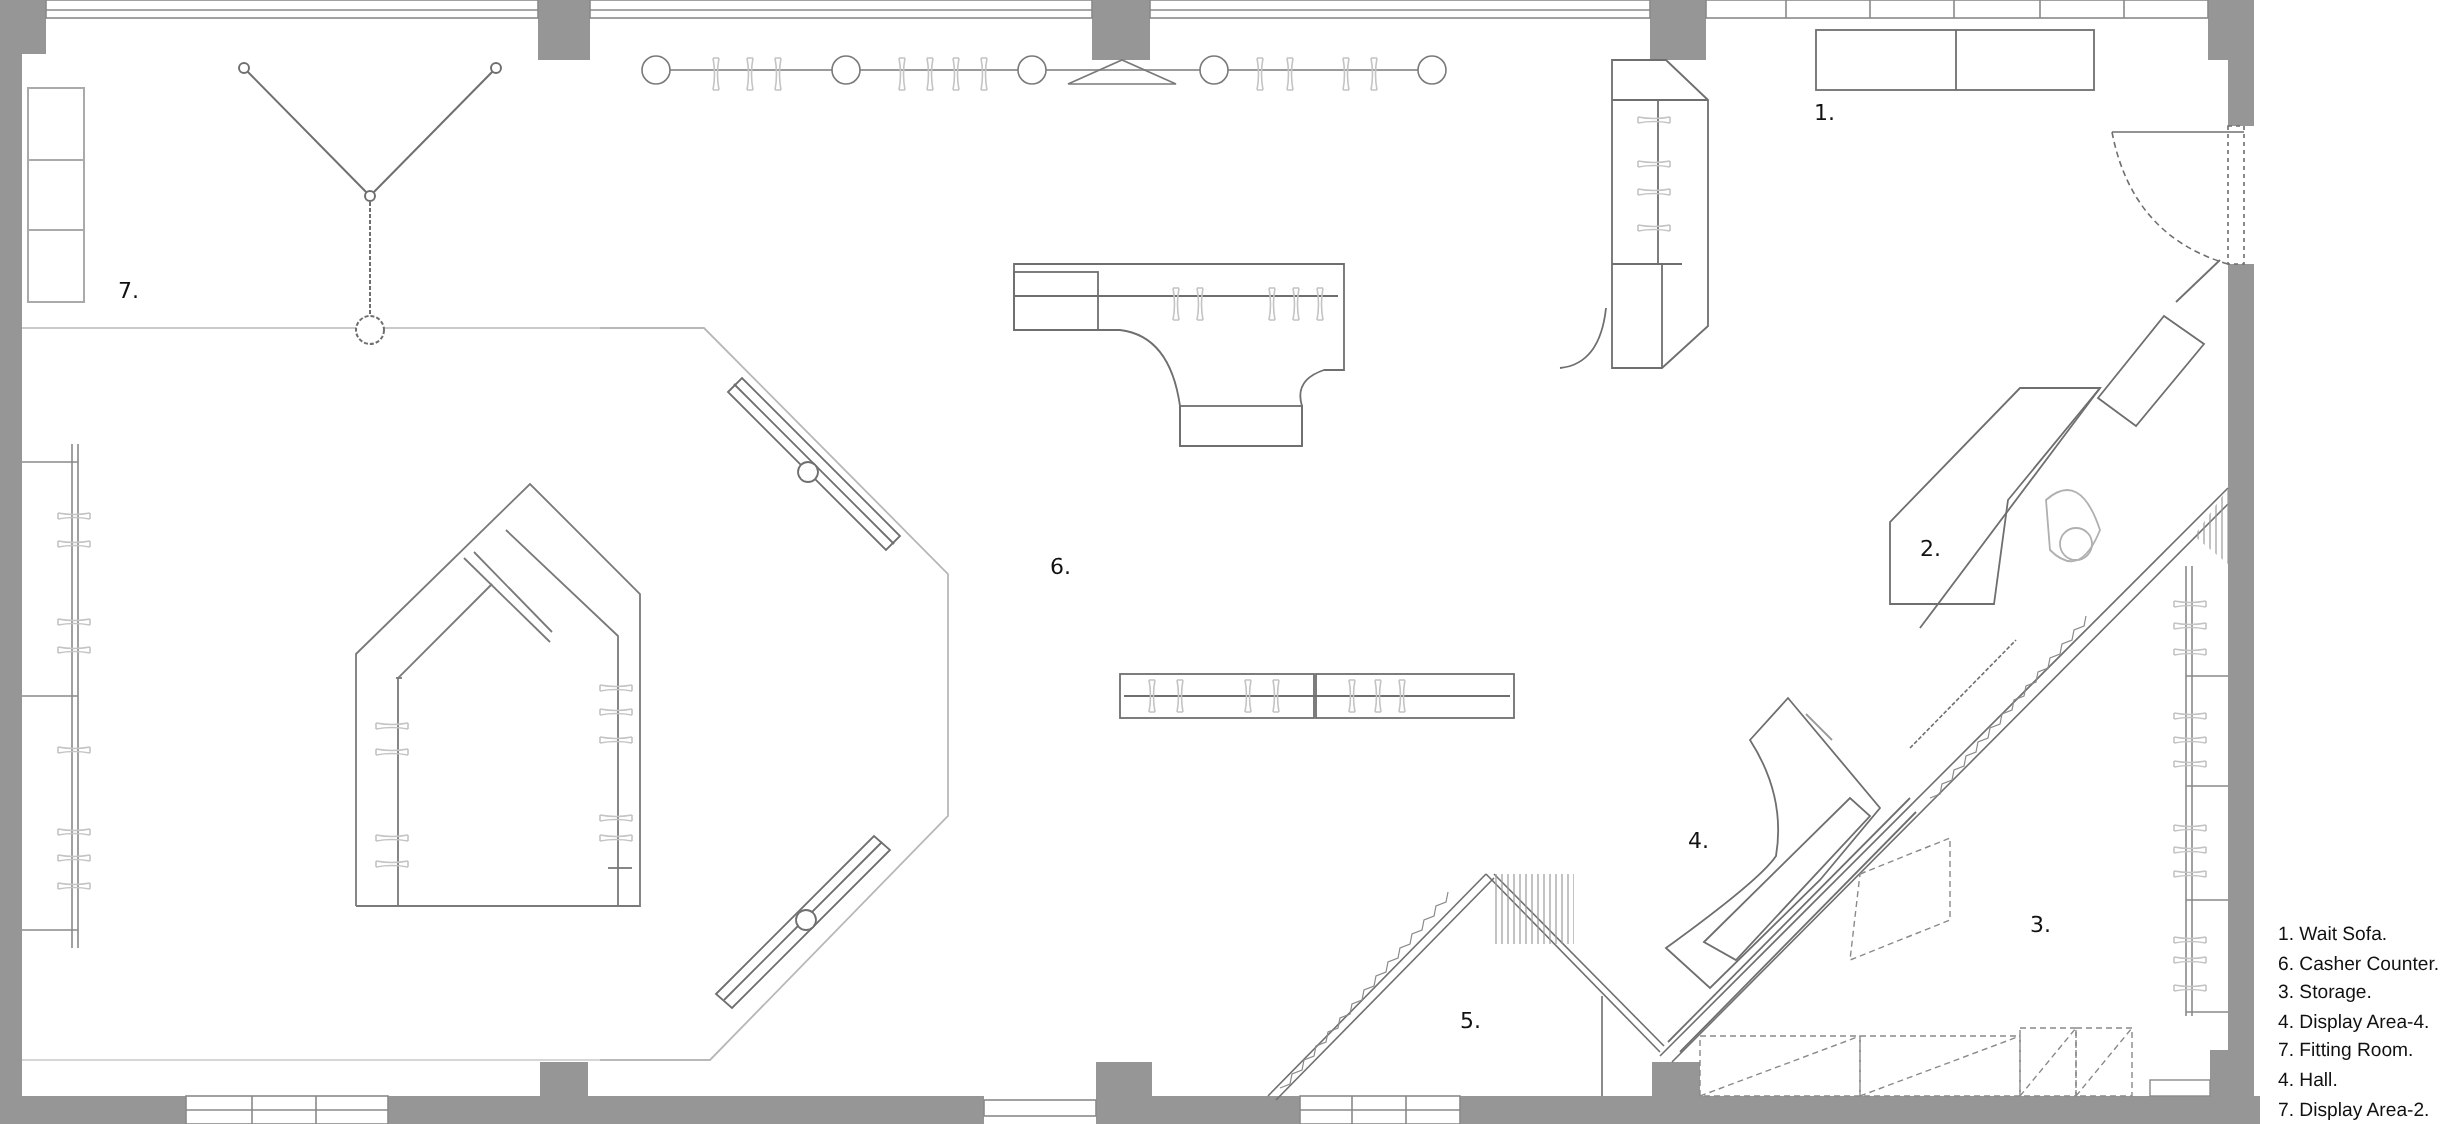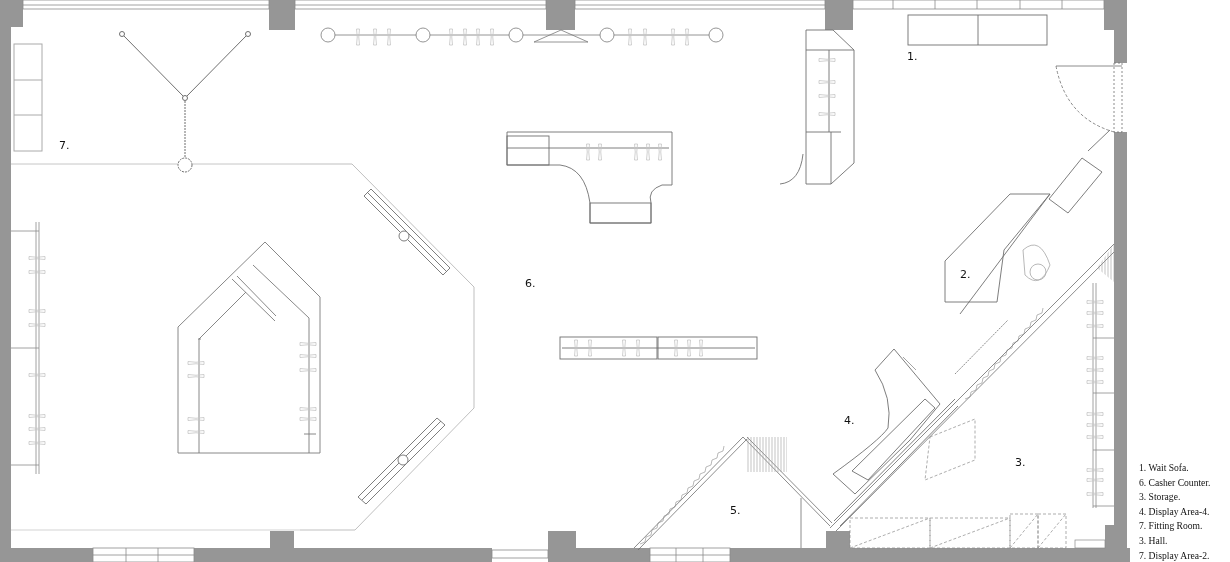--- a/index.html
+++ b/index.html
@@ -1,19 +1,19 @@
 <!DOCTYPE html>
 <html><head>
 <meta charset="utf-8">
 <style>
   html,body{margin:0;padding:0;background:#ffffff;}
   body{width:1230px;height:562px;position:relative;overflow:hidden;font-family:"Liberation Sans",sans-serif;}
   #plan{position:absolute;left:0;top:0;width:1230px;height:562px;}
   .zone-label{position:absolute;font-family:"DejaVu Sans",sans-serif;font-size:11px;color:#111;}
-  #legend{position:absolute;left:1139px;top:461px;font-family:Liberation Serif, serif;font-size:9.6px;line-height:14.6px;color:#111;margin:0;padding:0;list-style:none;white-space:nowrap;}
+  #legend{position:absolute;left:1139px;top:461px;font-family:Liberation Sans, sans-serif;font-size:9.6px;line-height:14.6px;color:#111;margin:0;padding:0;list-style:none;white-space:nowrap;}
 </style>
 </head>
 <body>
 
 <svg id="plan" viewBox="0 0 1230 562" xmlns="http://www.w3.org/2000/svg">
   <defs>
     <g id="hanger">
       <path d="M-8,-1.5 Q0,0 8,-1.5 M-8,1.5 Q0,0 8,1.5 M-8,-1.5 L-8,1.5 M8,-1.5 L8,1.5" fill="none" stroke="#c4c4c4" stroke-width="0.8"></path>
     </g>
     <g id="hanger-v">
@@ -282,15 +282,15 @@
 <div class="zone-label" style="left:730px;top:504px">5.</div>
 <div class="zone-label" style="left:525px;top:277px">6.</div>
 <div class="zone-label" style="left:59px;top:139px">7.</div>
 
 <ul id="legend">
   <li>1. Wait Sofa.</li>
   <li>6. Casher Counter.</li>
   <li>3. Storage.</li>
   <li>4. Display Area-4.</li>
   <li>7. Fitting Room.</li>
-  <li>3. Hall.</li>
+  <li>4. Hall.</li>
   <li>7. Display Area-2.</li>
 </ul>
 
 </body></html>

